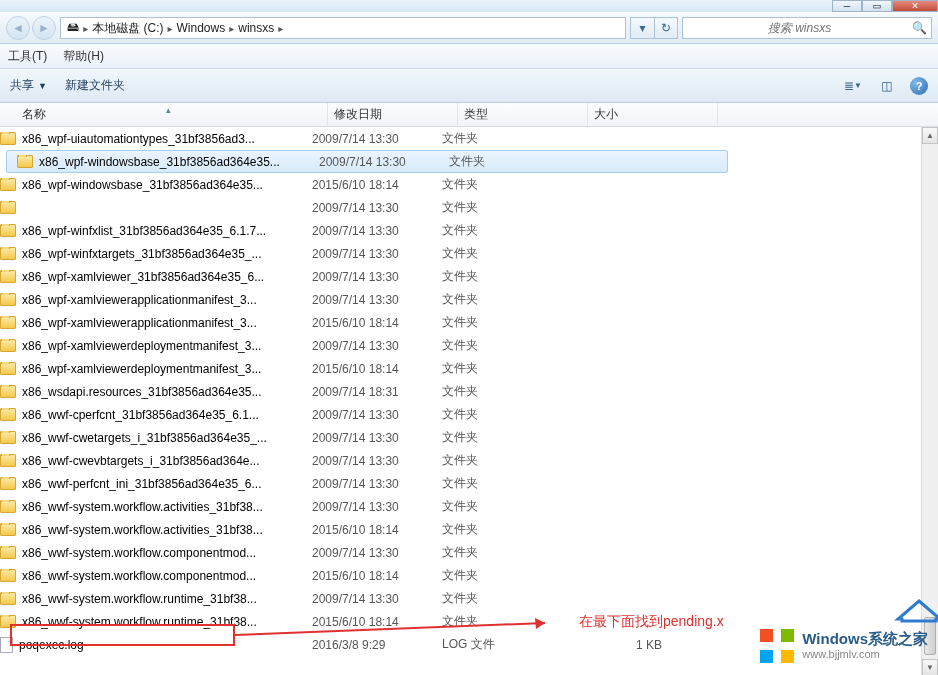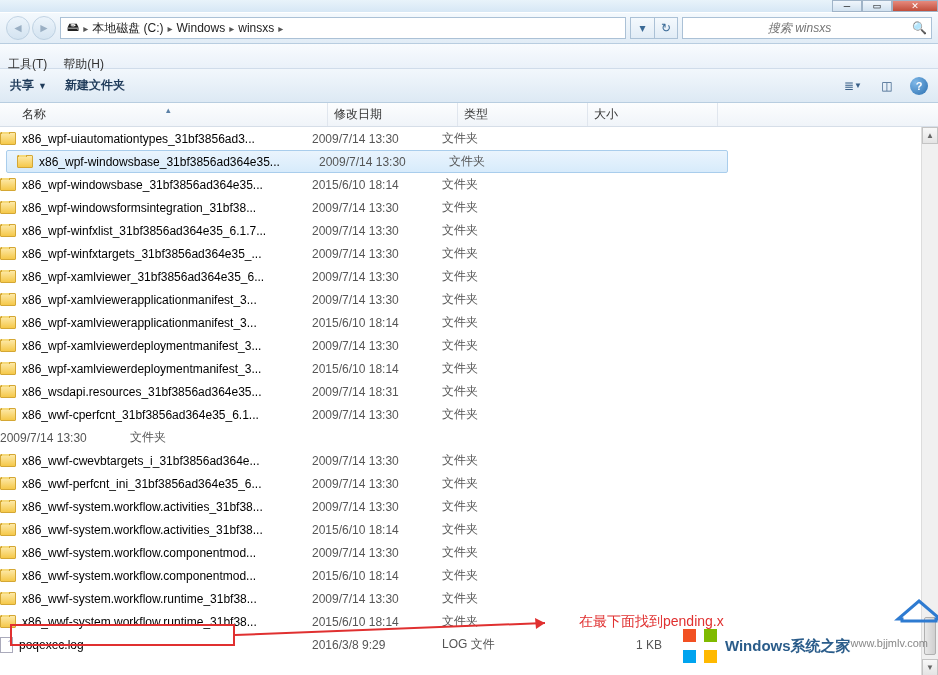--- a/index.html
+++ b/index.html
@@ -14,24 +14,24 @@
 .nav-arrows { display: flex; align-items: center; gap: 2px; }
 .nav-btn { width: 24px; height: 24px; border-radius: 50%; background: linear-gradient(to bottom,#e8f2fb,#c8dcec); border: 1px solid #9bb6ce; display: flex; align-items: center; justify-content: center; color: #5a7a99; opacity: .55; }
 .breadcrumb { flex: 1; height: 22px; background: #fff; border: 1px solid #abc1d6; display: flex; align-items: center; padding: 0 4px; gap: 2px; }
 .bc-seg { display: flex; align-items: center; gap: 4px; padding: 0 2px; color: #222; }
 .bc-arrow { color: #555; font-size: 10px; }
 .bc-refresh { width: 24px; height: 22px; background: linear-gradient(to bottom,#f4f9fd,#e1ecf6); border: 1px solid #abc1d6; display:flex;align-items:center;justify-content:center; color:#3a6a96; }
 .searchbox { width: 250px; height: 22px; background: #fff; border: 1px solid #abc1d6; display: flex; align-items: center; padding: 0 4px; }
 .searchbox input { border: none; outline: none; flex: 1; font-style: italic; color: #888; font-size: 12px; text-align: center; }
 .search-icon { color: #4a6f94; }
 
-.menubar { height: 24px; background: linear-gradient(to bottom,#f8fbfe,#eaf1f9); border-bottom: 1px solid #d0dcea; display: flex; padding: 12px 8px; gap: 16px; color: #333; }
+.menubar { height: 24px; background: linear-gradient(to bottom,#f8fbfe,#eaf1f9); border-bottom: 1px solid #d0dcea; display: flex; align-items: center; padding: 12px 8px; gap: 16px; color: #333; }
 
 .toolbar { height: 34px; background: linear-gradient(to bottom,#f2f7fc,#dde9f4); border-bottom: 1px solid #b8cde0; display: flex; align-items: center; padding: 0 10px; gap: 18px; }
-.tb-item { color: #1f3b5a; display: flex; align-items: center; gap: 4px; font-weight: bold; }
+.tb-item { color: #1f3b5a; display: flex; align-items: center; gap: 4px; }
 .tb-right { margin-left: auto; display: flex; align-items: center; gap: 12px; }
 .tb-ricon { width: 22px; height: 22px; display: flex; align-items: center; justify-content: center; color: #3a6088; }
 .help-icon { width: 18px; height: 18px; border-radius: 50%; background: radial-gradient(circle at 30% 30%, #7fb8e8, #2b6fb0); color: #fff; display:flex;align-items:center;justify-content:center; font-size:11px; font-weight:bold; }
 
 .header-row { height: 24px; background: linear-gradient(to bottom,#fcfdfe,#f0f4f9); border-bottom: 1px solid #d6dee8; display: flex; align-items: center; padding-left: 16px; color: #333; position: relative; }
 .hcol { border-right: 1px solid #e0e6ee; height: 100%; display: flex; align-items: center; padding-left: 6px; }
 .hcol.name { width: 312px; }
 .hcol.date { width: 130px; }
 .hcol.type { width: 130px; }
 .hcol.size { width: 130px; }
@@ -56,21 +56,21 @@
 .sb-btn { height: 17px; background: linear-gradient(to bottom,#f8f8f8,#e4e4e4); border: 1px solid #c4c4c4; display:flex;align-items:center;justify-content:center; font-size:8px; color:#666; }
 .sb-thumb { position: absolute; left: 2px; right: 2px; background: linear-gradient(to right,#e8e8e8,#cfcfcf); border: 1px solid #b0b0b0; border-radius: 2px; }
 
 .redbox { position: absolute; border: 2px solid #e03030; pointer-events: none; }
 .redarrow { position: absolute; pointer-events: none; }
 .annotation { position: absolute; color: #e03030; font-size: 14px; }
 
 .watermark { position: absolute; right: 0; bottom: 8px; display: flex; align-items: center; gap: 8px; padding: 4px 10px; }
 .wm-logo { width: 34px; height: 34px; position: relative; }
 .wm-logo .sq { position: absolute; width: 13px; height: 13px; }
-.wm-text { display: flex; flex-direction: row; line-height: 1.2; }
+.wm-text { display: flex; flex-direction: column; line-height: 1.2; }
 .wm-text .t1 { font-size: 15px; color: #2a5c8a; font-weight: bold; }
 .wm-text .t2 { font-size: 11px; color: #888; }
 .house { position:absolute; right:-6px; bottom:26px; }
 </style>
 </head>
 <body>
 
 <div class="titlebar">
   <div class="titlebar-right">
     <div class="tb-btn">─</div>
@@ -155,21 +155,20 @@
           <span class="folder-icon"></span>
           <span>x86_wpf-windowsbase_31bf3856ad364e35...</span>
         </div>
         <div class="cell date">2015/6/10 18:14</div>
         <div class="cell type">文件夹</div>
         <div class="cell size"></div>
       </div>
       <div class="row">
         <div class="cell name">
           <span class="folder-icon"></span>
-          <span>x86_wpf-windowsformsintegration_31bf38...</span>
         </div>
         <div class="cell date">2009/7/14 13:30</div>
         <div class="cell type">文件夹</div>
         <div class="cell size"></div>
       </div>
       <div class="row">
         <div class="cell name">
           <span class="folder-icon"></span>
           <span>x86_wpf-winfxlist_31bf3856ad364e35_6.1.7...</span>
         </div>
@@ -243,20 +242,24 @@
       <div class="row">
         <div class="cell name">
           <span class="folder-icon"></span>
           <span>x86_wwf-cperfcnt_31bf3856ad364e35_6.1...</span>
         </div>
         <div class="cell date">2009/7/14 13:30</div>
         <div class="cell type">文件夹</div>
         <div class="cell size"></div>
       </div>
       <div class="row">
+        <div class="cell name">
+          <span class="folder-icon"></span>
+          <span>x86_wwf-cwetargets_i_31bf3856ad364e35_...</span>
+        </div>
         <div class="cell date">2009/7/14 13:30</div>
         <div class="cell type">文件夹</div>
         <div class="cell size"></div>
       </div>
       <div class="row">
         <div class="cell name">
           <span class="folder-icon"></span>
           <span>x86_wwf-cwevbtargets_i_31bf3856ad364e...</span>
         </div>
         <div class="cell date">2009/7/14 13:30</div>

